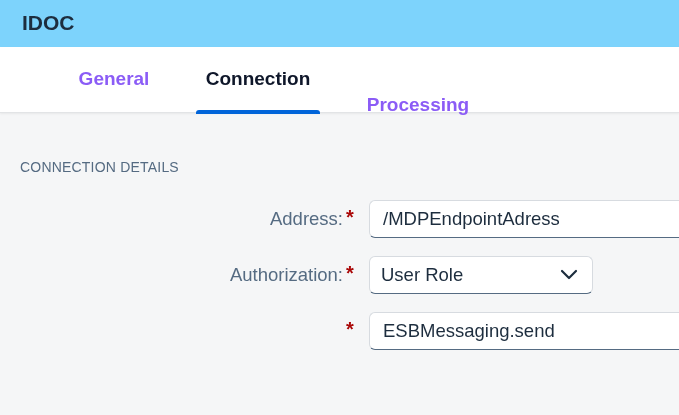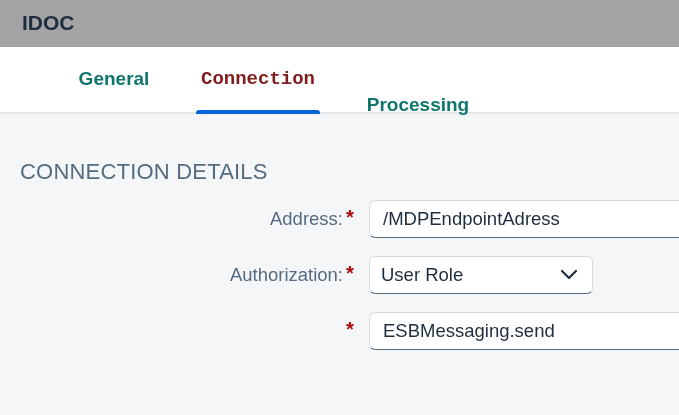--- a/index.html
+++ b/index.html
@@ -3,47 +3,47 @@
   <meta charset="utf-8">
   <style>
     * { box-sizing: border-box; margin: 0; padding: 0; }
     html, body {
       width: 679px; height: 415px; overflow: hidden;
       background: #f5f6f7;
       font-family: "Liberation Sans", "DejaVu Sans", sans-serif;
     }
     .titlebar {
       position: absolute; left: 0; top: 0; width: 679px; height: 47px;
-      background: #a3a3a3;
+      background: #7dd3fc;
     }
     .titlebar .title {
       position: absolute; left: 22px; top: 11px;
       font-size: 21px; font-weight: bold; color: #1d2d3e;
     }
     .tabbar {
       position: absolute; left: 0; top: 47px; width: 679px; height: 66px;
       background: #ffffff;
       border-bottom: 1px solid #e2e4e6;
       box-shadow: 0 1px 2px rgba(0,0,0,0.06);
     }
     .tab {
       position: absolute; top: 0; height: 66px;
-      font-size: 19px; font-weight: bold; color: #0f766e;
+      font-size: 19px; font-weight: bold; color: #8b5cf6;
       display: flex; align-items: center; justify-content: center;
       cursor: pointer;
     }
     .tab span { position: relative; top: -1px; }
-    .tab.active { color: #7f1d1d; font-family: Liberation Mono, monospace; }
+    .tab.active { color: #0f172a; }
     .tab.active::after {
       content: ""; position: absolute; left: 0; right: 0; bottom: -1px;
       height: 4px; background: #0064d9; border-radius: 3px 3px 0 0;
     }
     .section-title {
       position: absolute; left: 20px; top: 159px;
-      font-size: 22px; color: #556b82; letter-spacing: 0.2px;
+      font-size: 14px; color: #556b82; letter-spacing: 0.2px;
     }
     .form-row { position: absolute; left: 0; width: 679px; height: 38px; text-decoration: underline; }
     .form-label {
       position: absolute; right: 336px; top: 8px;
       font-size: 18.5px; color: #556b82; white-space: nowrap; text-align: right;
     }
     .req {
       position: absolute; left: 346px; top: 6px;
       font-size: 20px; font-weight: bold; color: #aa0808;
     }

